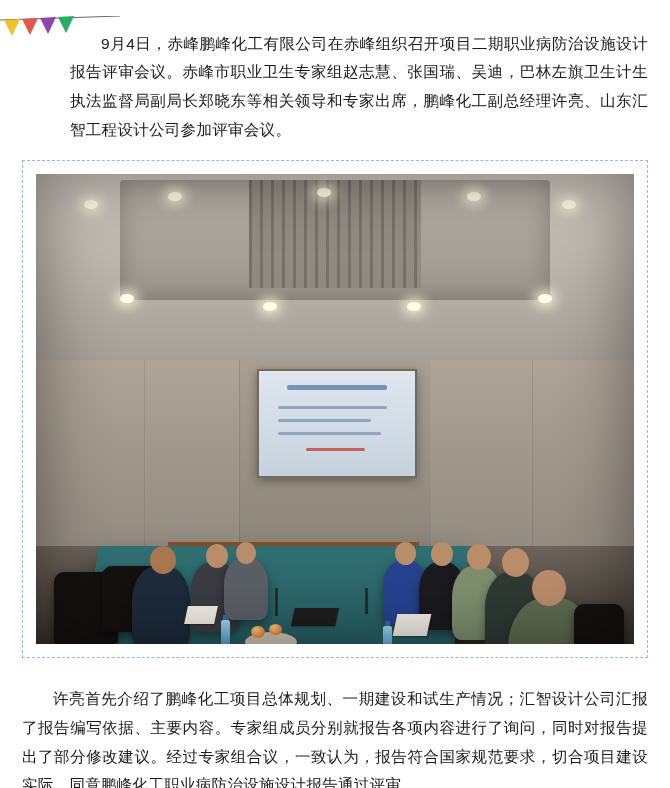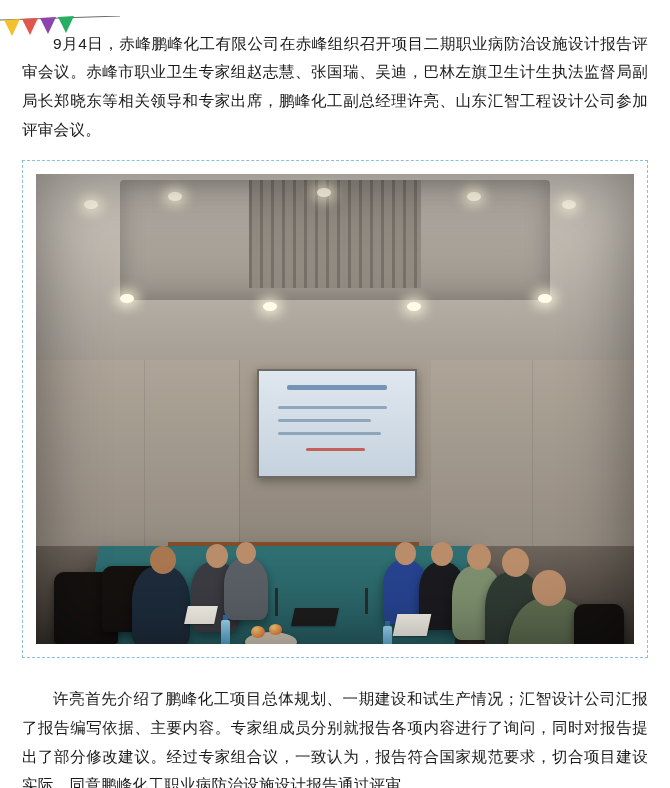--- a/index.html
+++ b/index.html
@@ -33,20 +33,21 @@
   .para {
     font-size: 15.5px;
     line-height: 1.85;
     color: #1a1a1a;
     text-align: justify;
     letter-spacing: 0.3px;
   }
   .para.first {
     padding: 14px 22px 0 22px;
     text-indent: 2em;
+    margin-left: 48px;
   }
   .para.second {
     padding: 12px 22px 0 22px;
     text-indent: 2em;
   }
   
   .figure {
     margin: 14px 22px 0 22px;
     border: 1px dashed #8fbde0;
     padding: 13px;

